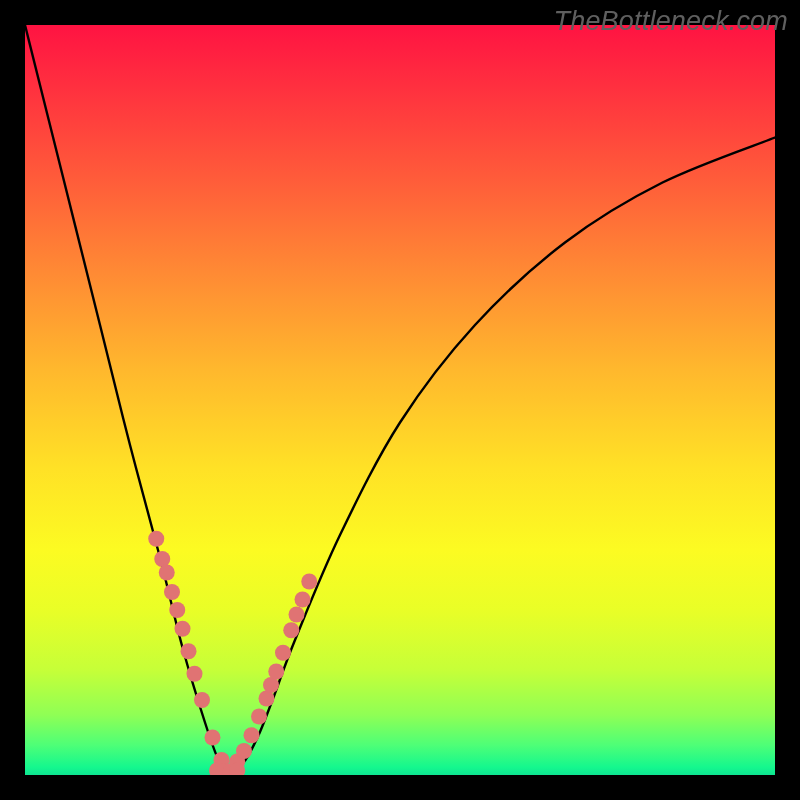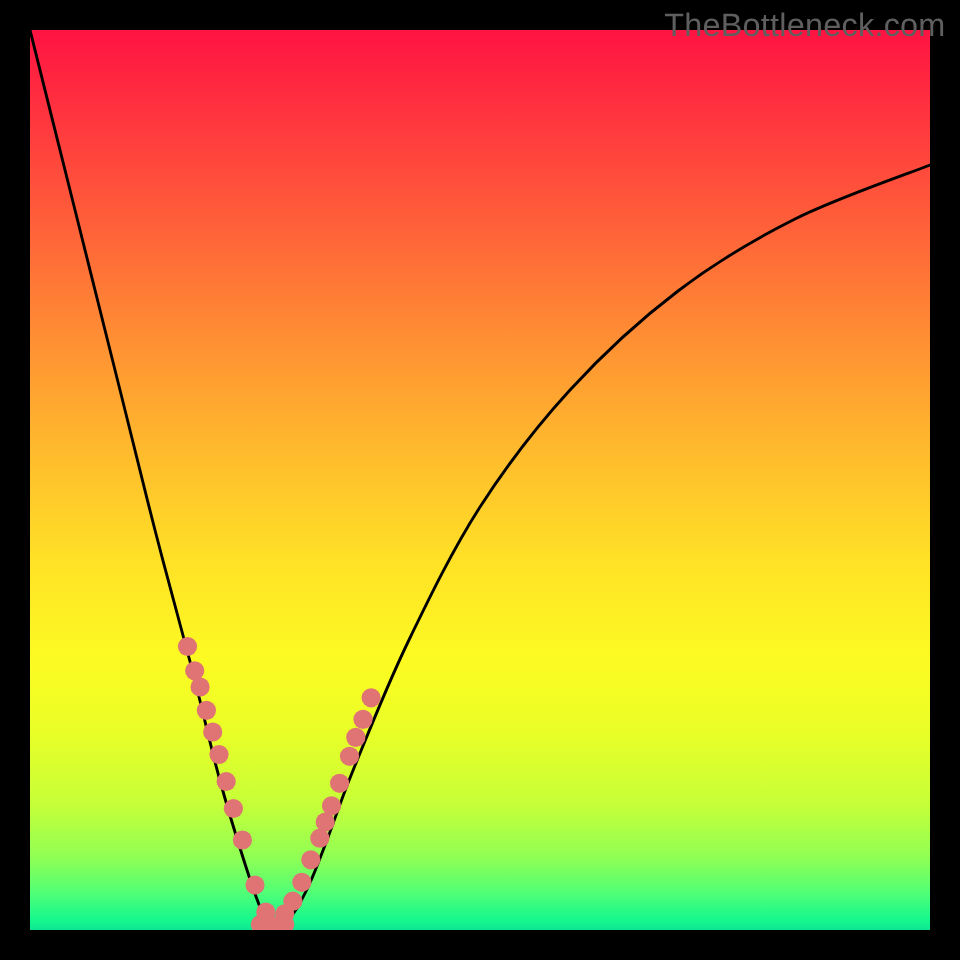--- a/index.html
+++ b/index.html
@@ -9,20 +9,21 @@
     height: 800px;
     overflow: hidden;
     background: #000;
     font-family: Arial, Helvetica, sans-serif;
   }
   .outer {
     position: relative;
     width: 800px;
     height: 800px;
     background: #000;
+    font-style: italic;
   }
   .watermark {
     position: absolute;
     top: 6px;
     right: 12px;
     color: #5f5f5f;
     font-size: 27px;
     font-weight: 400;
     letter-spacing: 0.2px;
     z-index: 5;

